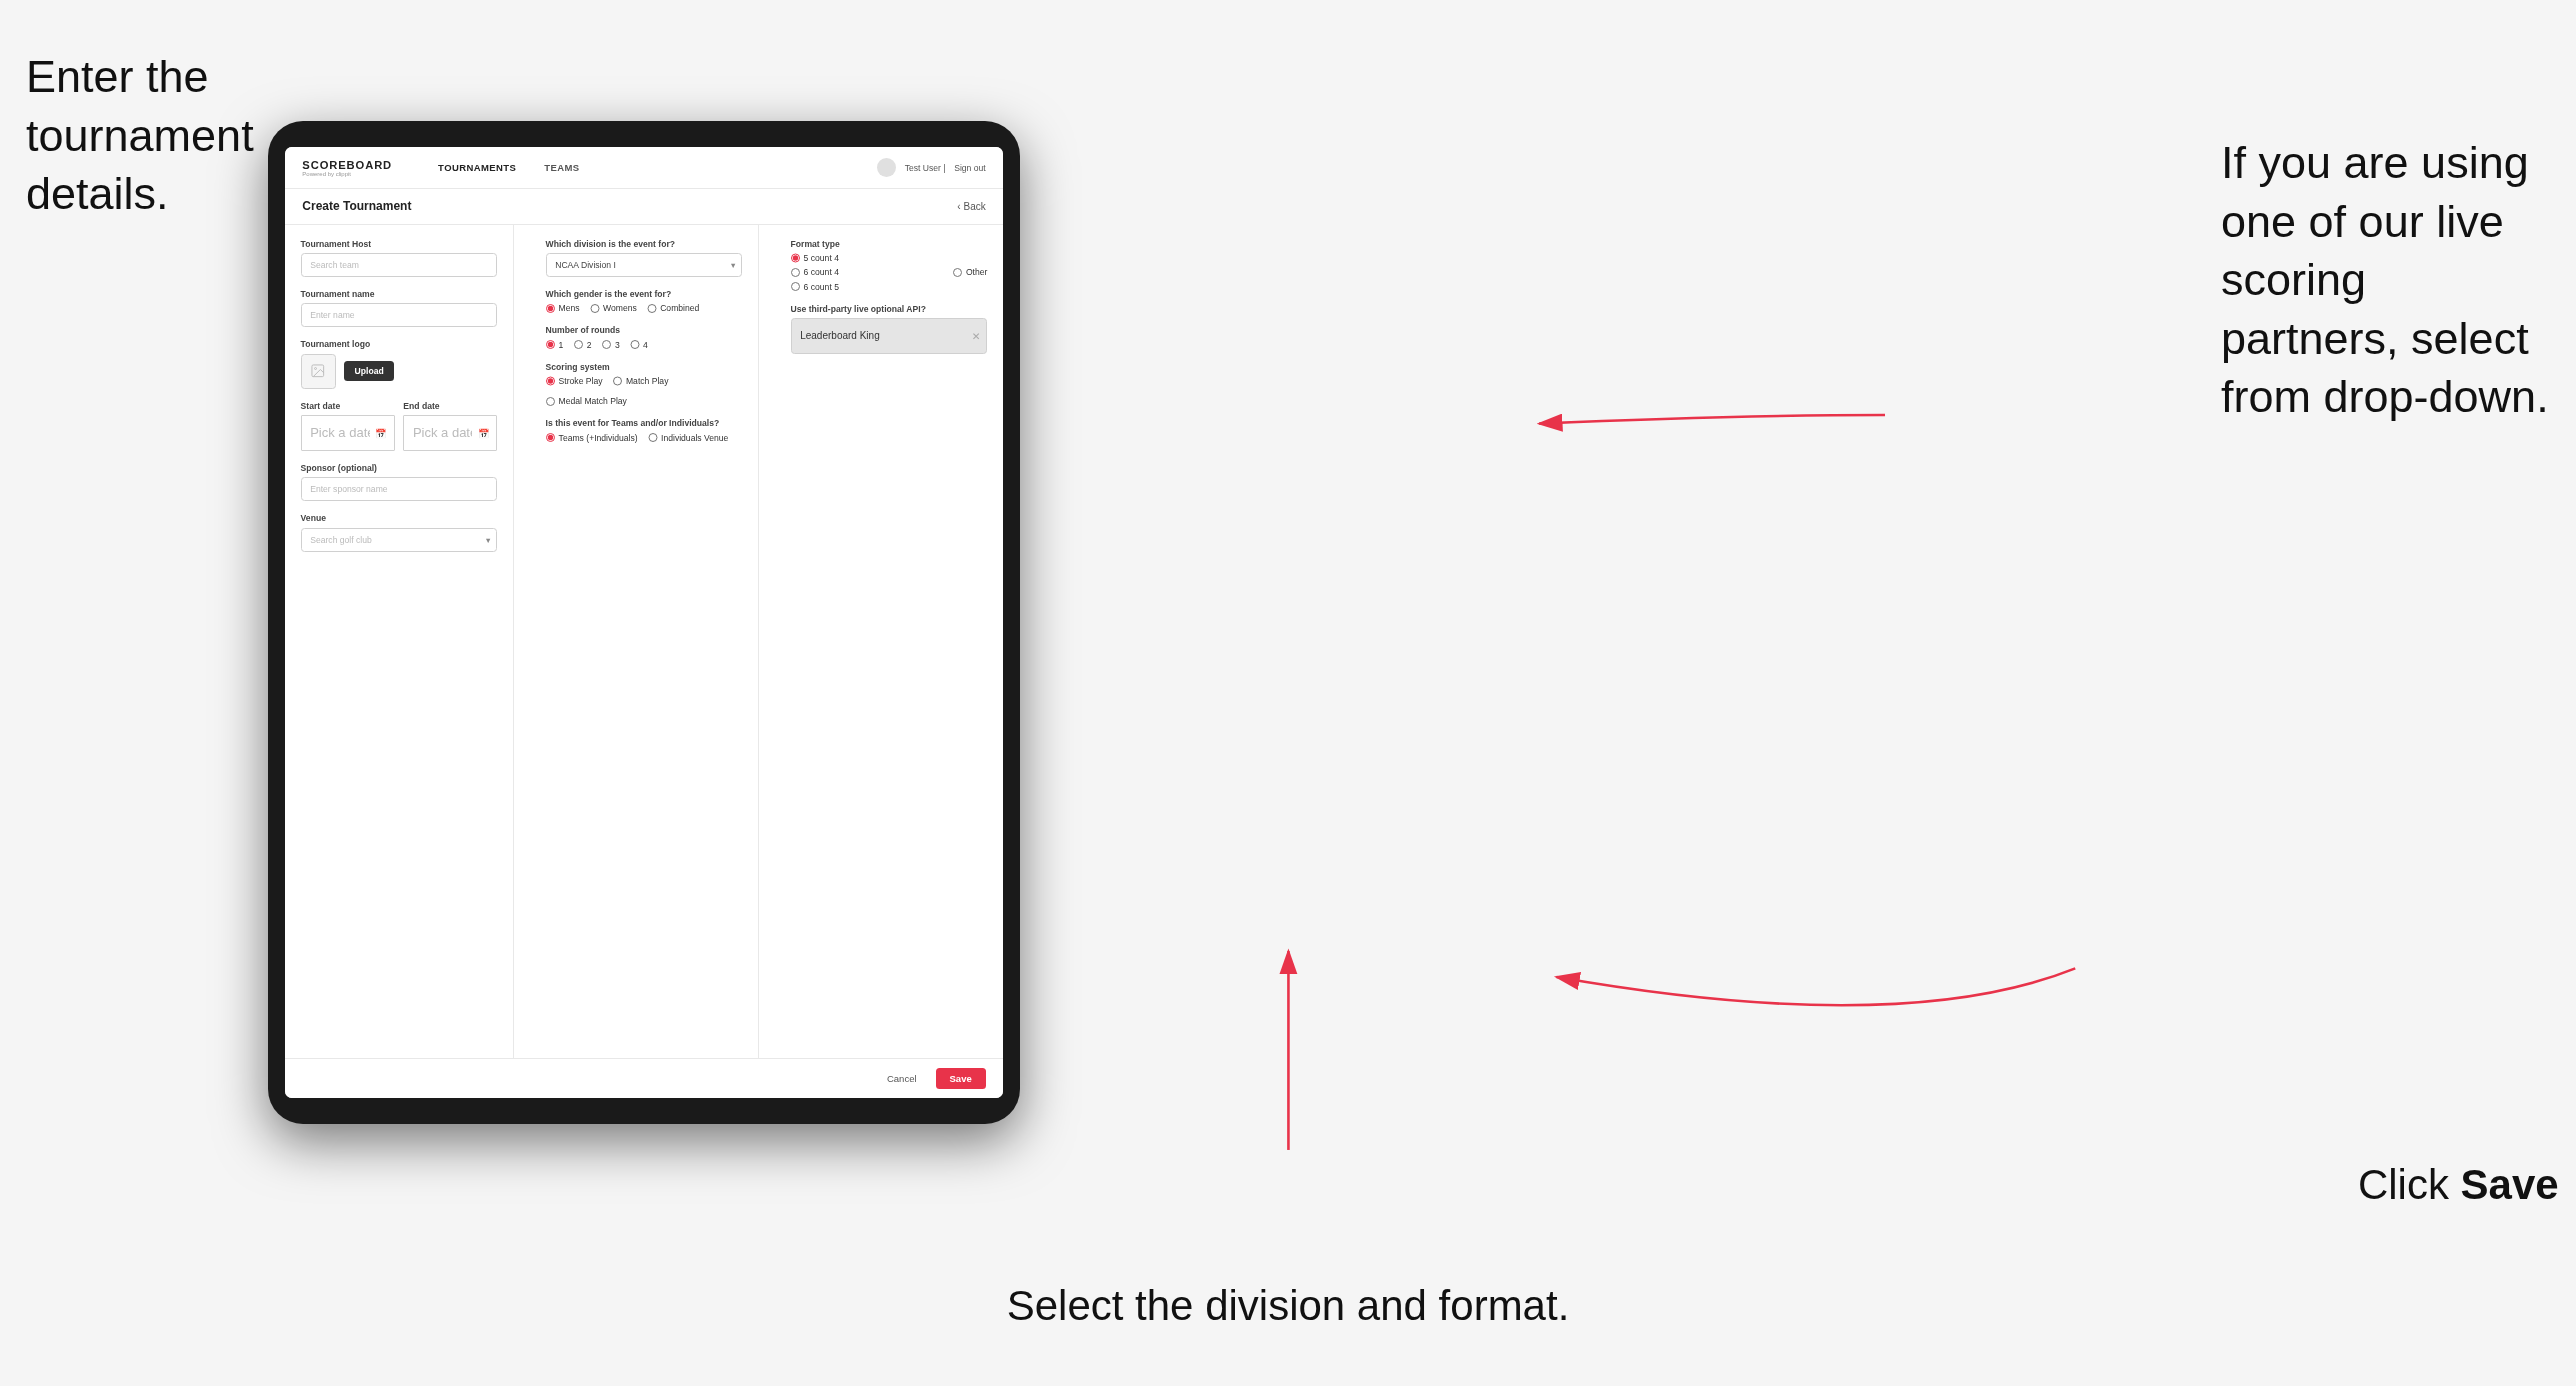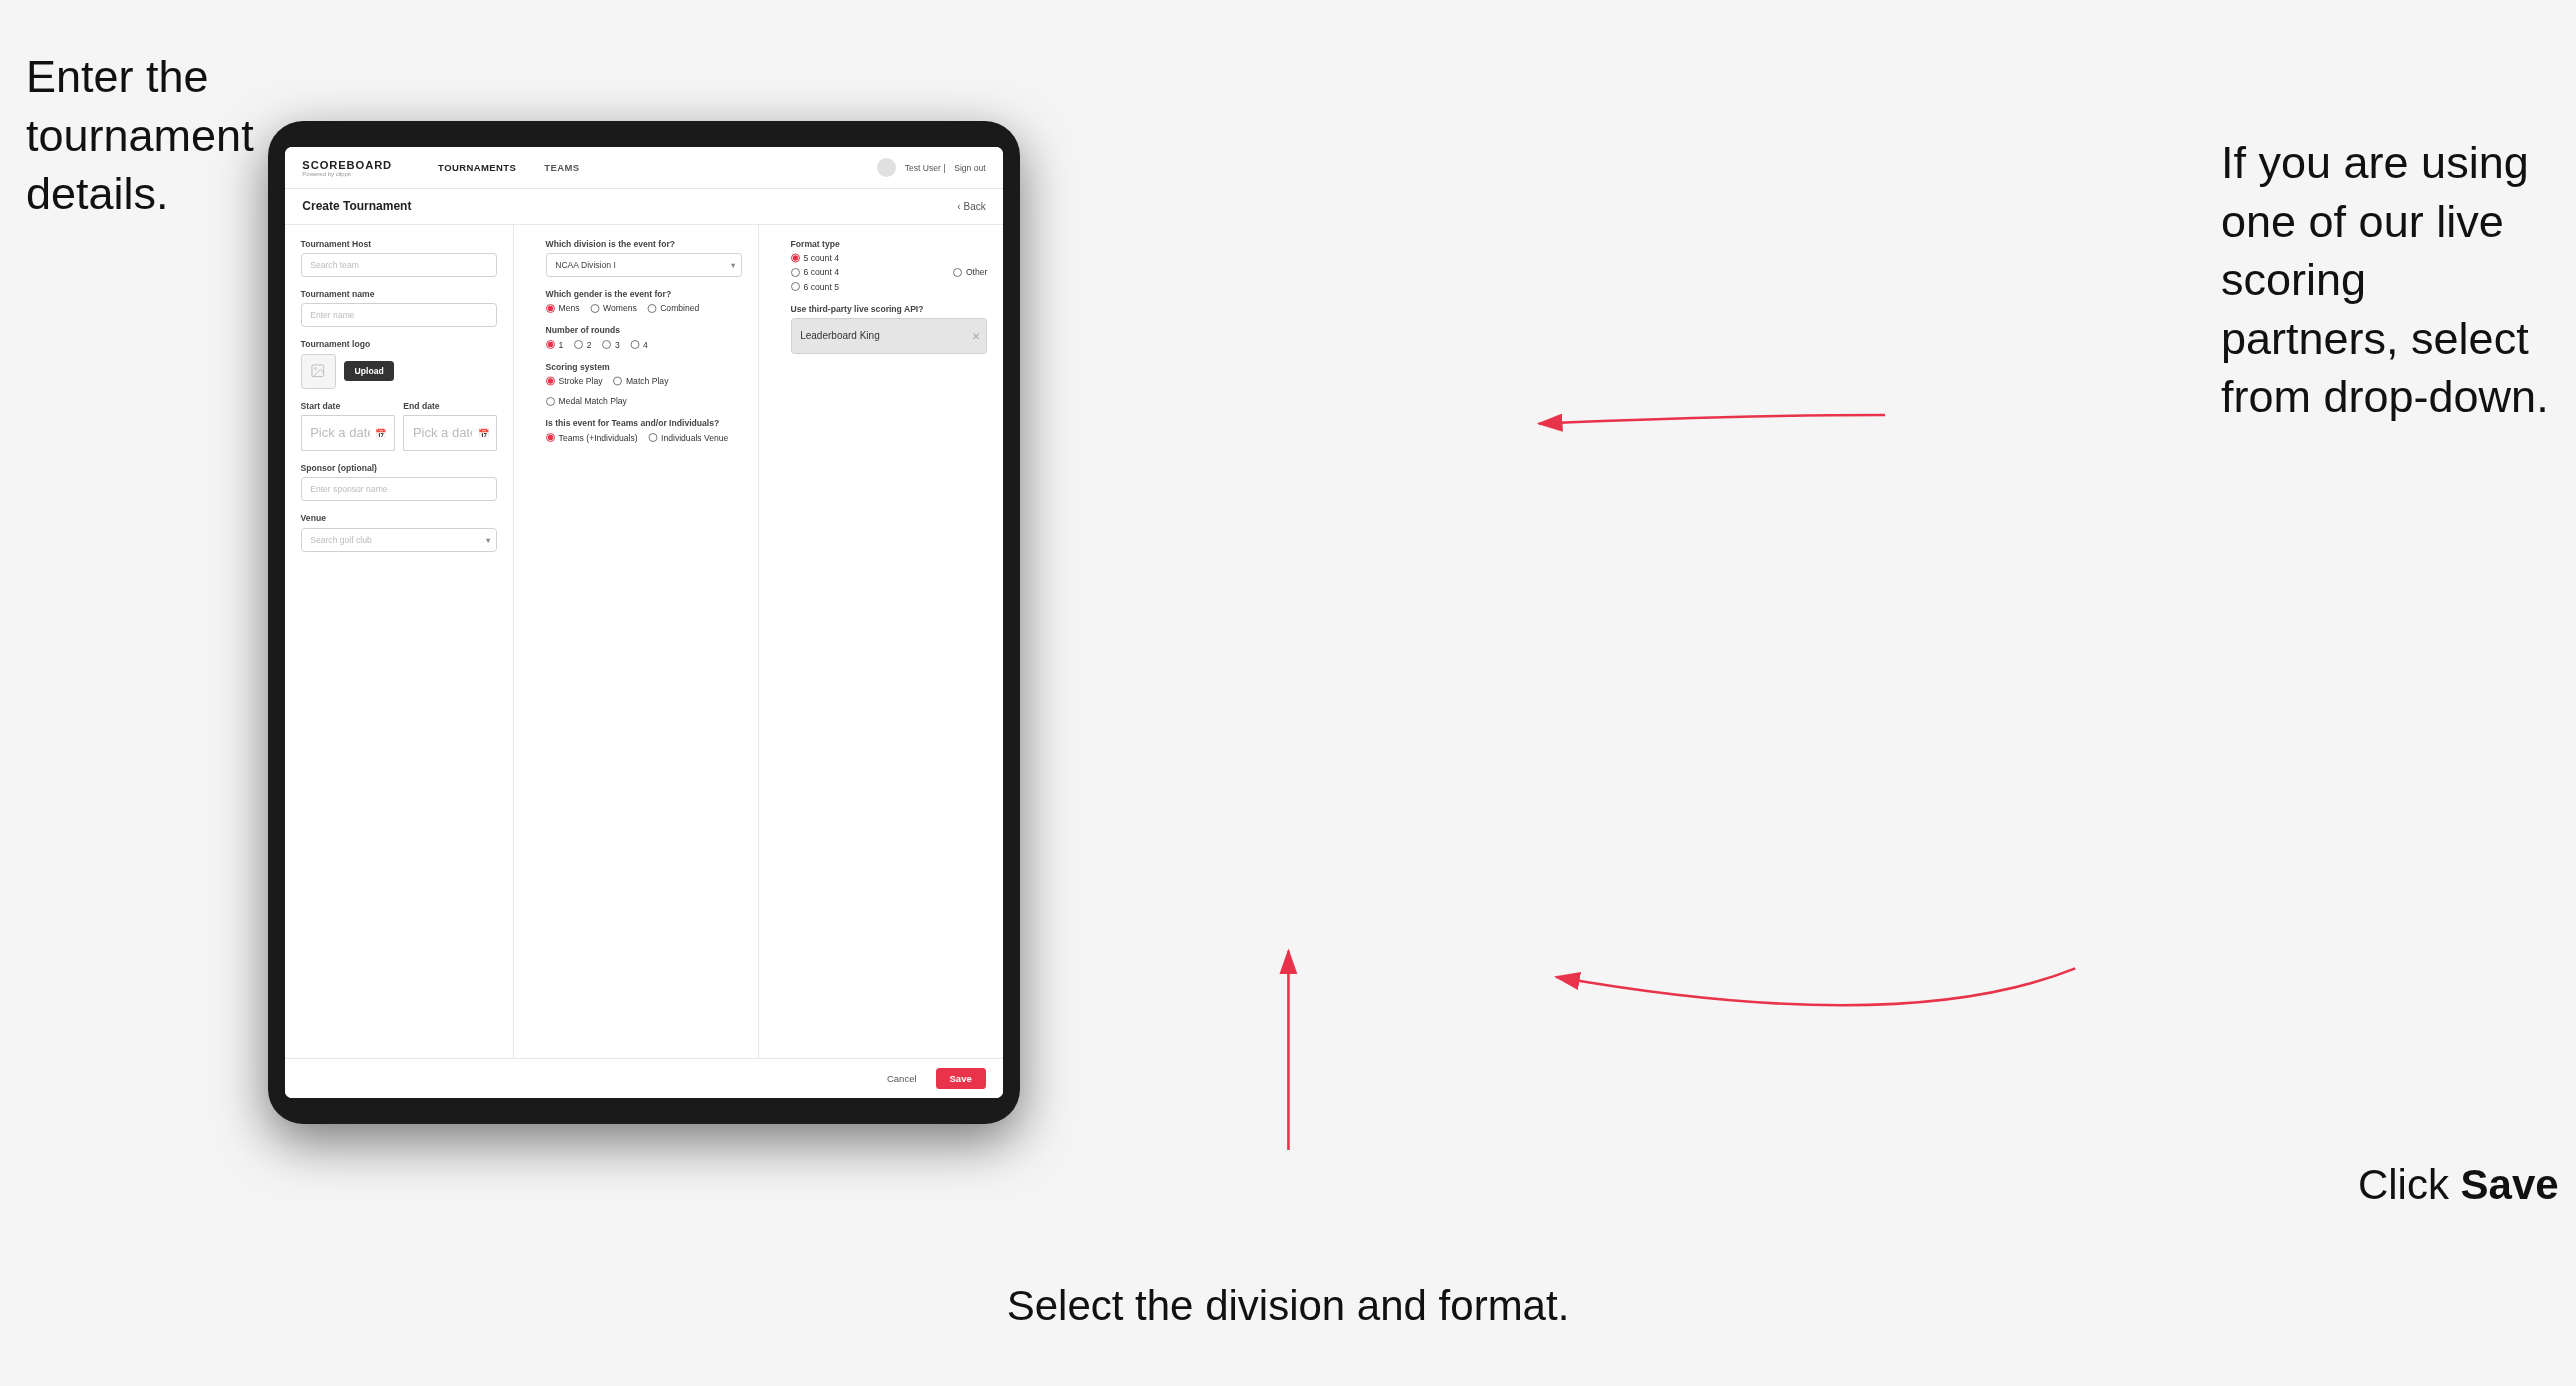--- a/index.html
+++ b/index.html
@@ -671,21 +671,21 @@
                 <label class="radio-item">
                   <input type="radio" name="format" style="accent-color: rgb(232, 51, 74);">
                   <span>Other</span>
                 </label>
               </div>
             </div>
           </div>
         </div>
 
         <div class="form-group">
-          <label class="form-label">Use third-party live scoring API?</label>
+          <label class="form-label">Use third-party live optional API?</label>
           <div class="api-input-wrapper">
             <input class="api-input" type="text" value="Leaderboard King" style="">
             <span class="api-clear">✕</span>
           </div>
         </div>
 
       </div>
     </div>
 
     <div class="bottom-bar">

